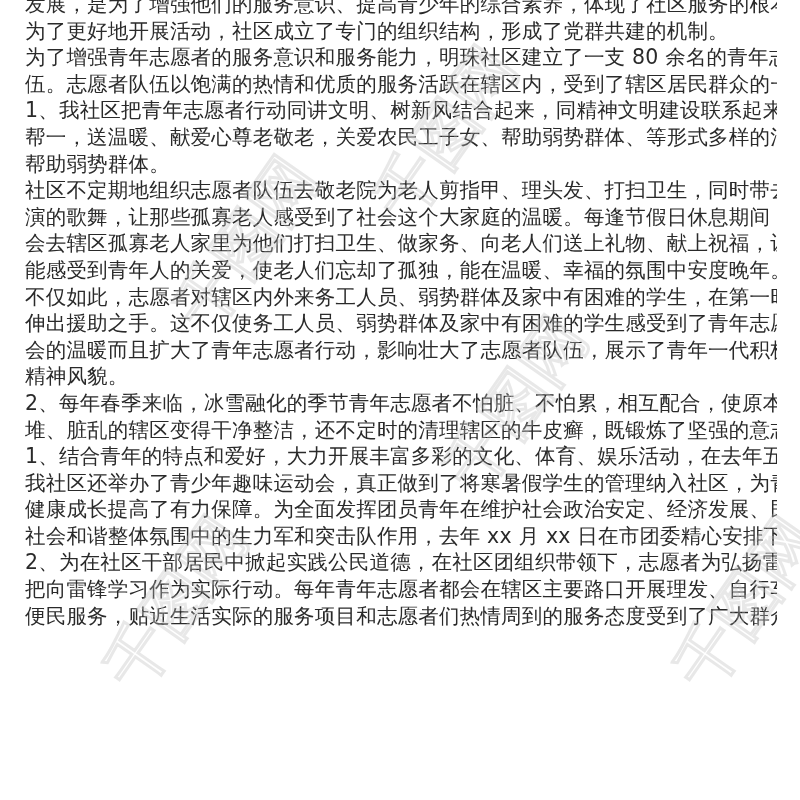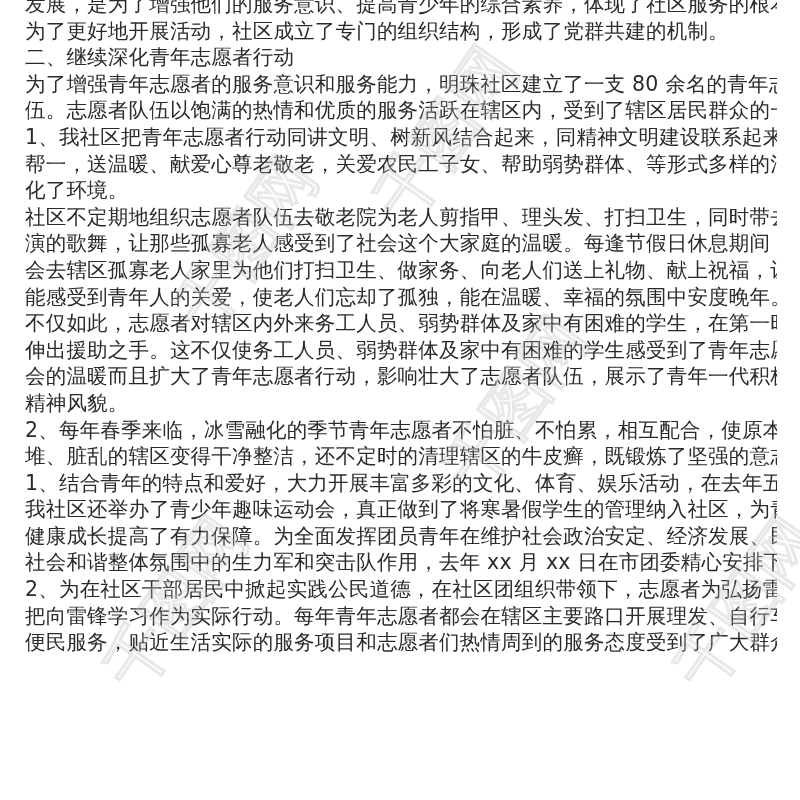--- a/index.html
+++ b/index.html
@@ -33,26 +33,25 @@
       -webkit-text-stroke: 1px rgba(190,190,190,0.35);
       color: transparent;
     }
   </style>
 </head>
 <body>
 
 <div class="page" id="page">
     <div class="line">发展，是为了增强他们的服务意识、提高青少年的综合素养，体现了社区服务的根本宗旨。</div>
     <div class="line last">为了更好地开展活动，社区成立了专门的组织结构，形成了党群共建的机制。</div>
-    <div class="line last">二、继续深化青年志愿者行动</div>
     <div class="line">为了增强青年志愿者的服务意识和服务能力，明珠社区建立了一支 80 余名的青年志愿者队</div>
     <div class="line">伍。志愿者队伍以饱满的热情和优质的服务活跃在辖区内，受到了辖区居民群众的一致好评。</div>
     <div class="line">1、我社区把青年志愿者行动同讲文明、树新风结合起来，同精神文明建设联系起来，对一</div>
     <div class="line">帮一，送温暖、献爱心尊老敬老，关爱农民工子女、帮助弱势群体、等形式多样的活动加大</div>
-    <div class="line last">化了环境。</div>
+    <div class="line last">帮助弱势群体。</div>
     <div class="line">社区不定期地组织志愿者队伍去敬老院为老人剪指甲、理头发、打扫卫生，同时带去自编自</div>
     <div class="line">演的歌舞，让那些孤寡老人感受到了社会这个大家庭的温暖。每逢节假日休息期间，志愿者</div>
     <div class="line">会去辖区孤寡老人家里为他们打扫卫生、做家务、向老人们送上礼物、献上祝福，让老人们</div>
     <div class="line last">能感受到青年人的关爱，使老人们忘却了孤独，能在温暖、幸福的氛围中安度晚年。</div>
     <div class="line">不仅如此，志愿者对辖区内外来务工人员、弱势群体及家中有困难的学生，在第一时间主动</div>
     <div class="line">伸出援助之手。这不仅使务工人员、弱势群体及家中有困难的学生感受到了青年志愿者及社</div>
     <div class="line">会的温暖而且扩大了青年志愿者行动，影响壮大了志愿者队伍，展示了青年一代积极向上的</div>
     <div class="line last">精神风貌。</div>
     <div class="line">2、每年春季来临，冰雪融化的季节青年志愿者不怕脏、不怕累，相互配合，使原本积雪成</div>
     <div class="line">堆、脏乱的辖区变得干净整洁，还不定时的清理辖区的牛皮癣，既锻炼了坚强的意志，又美</div>

